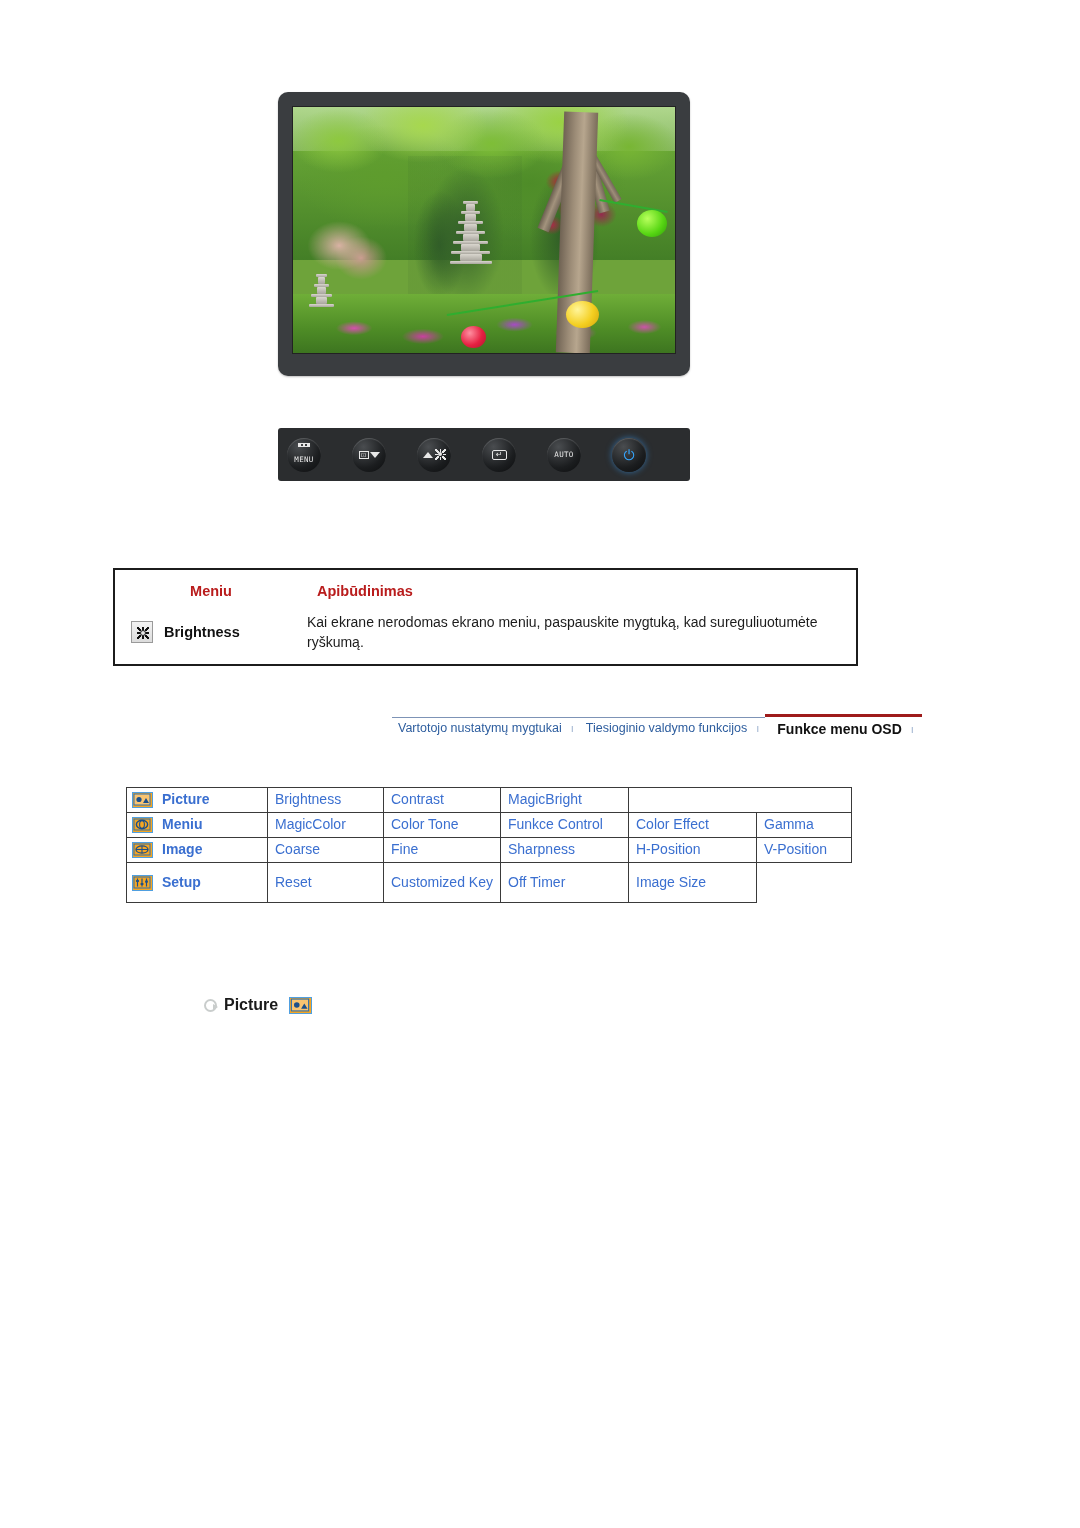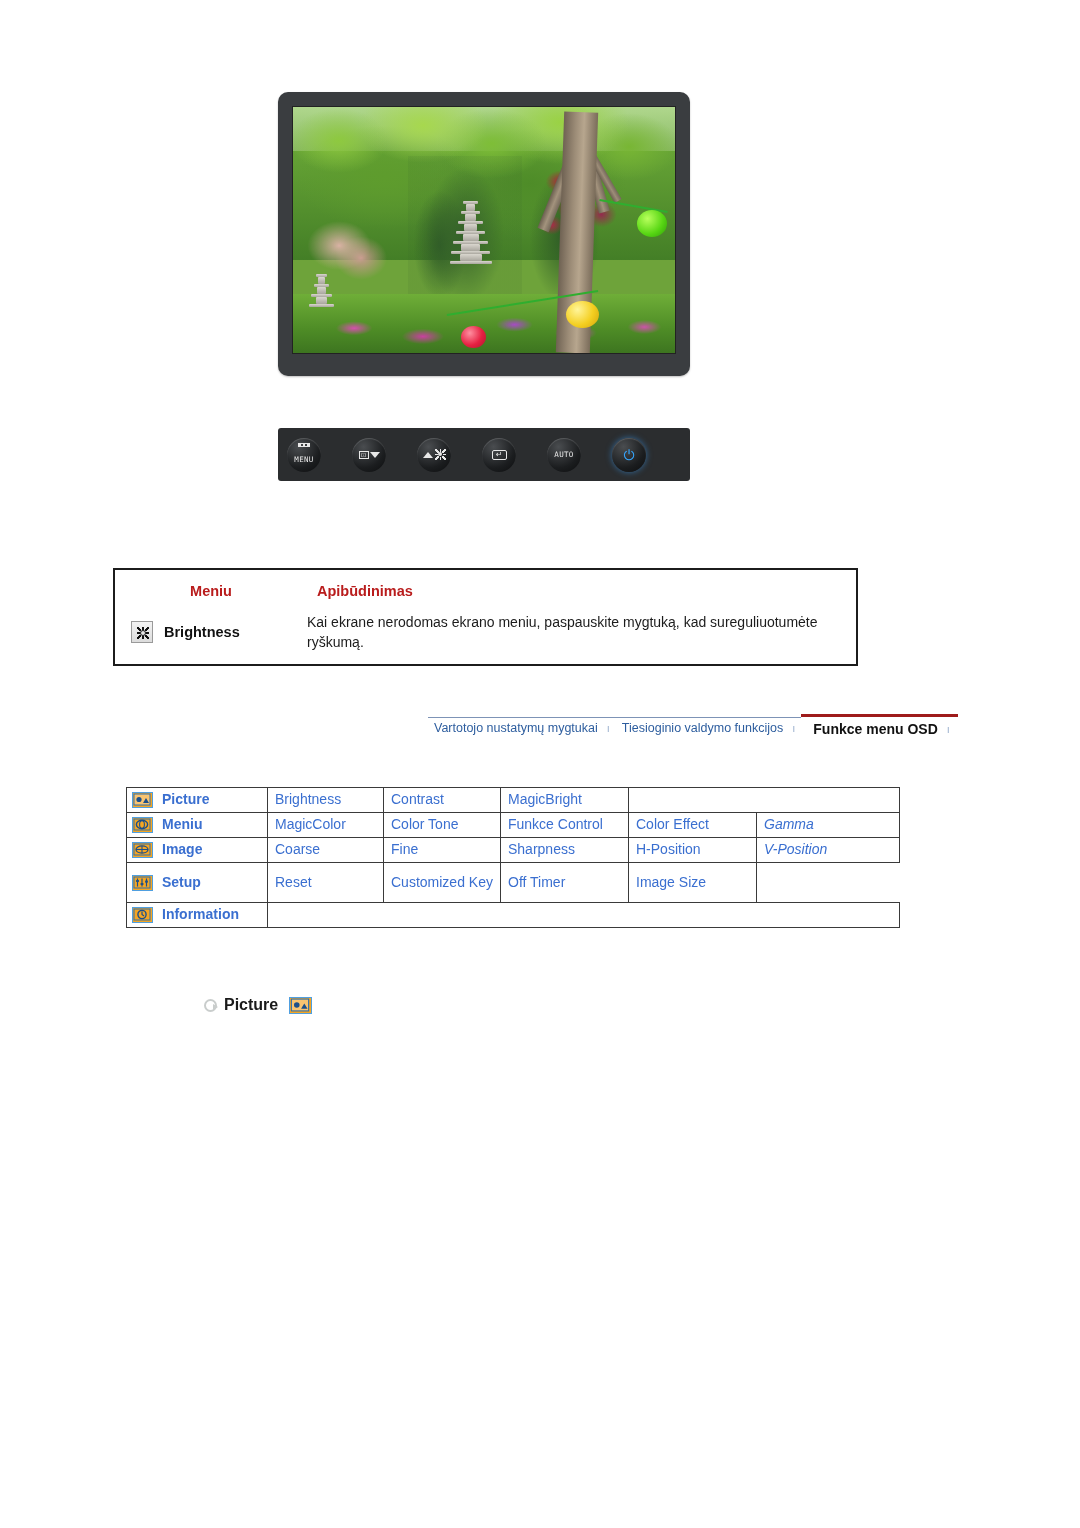--- a/index.html
+++ b/index.html
@@ -261,21 +261,21 @@
   .bright-label { font-size: 14.5px; font-weight: bold; color: #111; }
   .desc-text {
     font-size: 14px; color: #1c1c1c; line-height: 1.42;
   }
 
   
   #tabbar {
     position: absolute;
     left: 392px; top: 712px;
     width: 486px; height: 30px;
-    display: flex; align-items: flex-end; margin-left: 36px;
+    display: flex; align-items: flex-end;
   }
   #tabbar .tabline {
     position: absolute; left: 0; right: 0; top: 5px; height: 1px;
     background: #7d93b6;
   }
   .tab {
     position: relative;
     display: flex; align-items: center;
     font-size: 12.5px; color: #2d5d9e;
     padding: 0 6px 2px 6px;
@@ -317,21 +317,21 @@
     font-weight: bold;
     padding-left: 5px;
   }
   #menu-matrix td.cat .wrap {
     display: flex; align-items: center; gap: 9px;
   }
   #menu-matrix td.sub  { width: 116px; }
   #menu-matrix td.sub2 { width: 117px; margin-left: 26px; }
   #menu-matrix td.sub3 { width: 128px; }
   #menu-matrix td.sub4 { width: 128px; }
-  #menu-matrix td.sub5 { width: 143px; font-style: italic; }
+  #menu-matrix td.sub5 { width: 95px; }
   #menu-matrix td.blank { border: 1.6px solid #3a3a3a; }
   #menu-matrix tr.tall td { height: 40px; }
   #menu-matrix td.none { border: none; background: transparent; }
 
   .mi {
     width: 21px; height: 16px; flex: none;
     border: 1.5px solid #4f9fe0;
     background: #f5a623;
     position: relative; box-sizing: border-box;
   }
@@ -540,39 +540,20 @@
         </span>
         <span>Setup</span>
       </span>
     </td>
     <td class="sub">Reset</td>
     <td class="sub2">Customized Key</td>
     <td class="sub3">Off Timer</td>
     <td class="sub4">Image Size</td>
     <td class="sub5 none"></td>
   </tr>
-  <tr>
-    <td class="cat">
-      <span class="wrap">
-        <span class="mi">
-          <svg width="18" height="13" viewBox="0 0 18 13">
-                <rect x="1" y="1" width="16" height="11" fill="#f5a623" stroke="#2f6fad" stroke-width="1"></rect>
-                <circle cx="9" cy="6.5" r="4.1" fill="none" stroke="#1c4f8a" stroke-width="1.4"></circle>
-                <path d="M9 3.6 V6.5 L11 8" stroke="#1c4f8a" stroke-width="1.2" fill="none"></path>
-              </svg>
-        </span>
-        <span>Information</span>
-      </span>
-    </td>
-    <td class="sub none" style="border-top:1.6px solid #3a3a3a;border-bottom:1.6px solid #3a3a3a"></td>
-    <td class="sub2 none" style="border-top:1.6px solid #3a3a3a;border-bottom:1.6px solid #3a3a3a"></td>
-    <td class="sub3 none" style="border-top:1.6px solid #3a3a3a;border-bottom:1.6px solid #3a3a3a"></td>
-    <td class="sub4 none" style="border-top:1.6px solid #3a3a3a;border-bottom:1.6px solid #3a3a3a"></td>
-    <td class="sub5 none" style="border-top:1.6px solid #3a3a3a;border-bottom:1.6px solid #3a3a3a;border-right:1.6px solid #3a3a3a"></td>
-  </tr>
 </tbody>
   </table>
 
 <div id="picture-heading">
   <span class="bullet"></span>
   <span class="txt">Picture</span>
   <span class="mi">
     <svg width="20" height="14" viewBox="0 0 18 13">
         <rect x="1" y="1" width="16" height="11" fill="#f8c471" stroke="#2f6fad" stroke-width="1"></rect>
         <circle cx="6" cy="6.5" r="2.6" fill="#1c4f8a"></circle>

